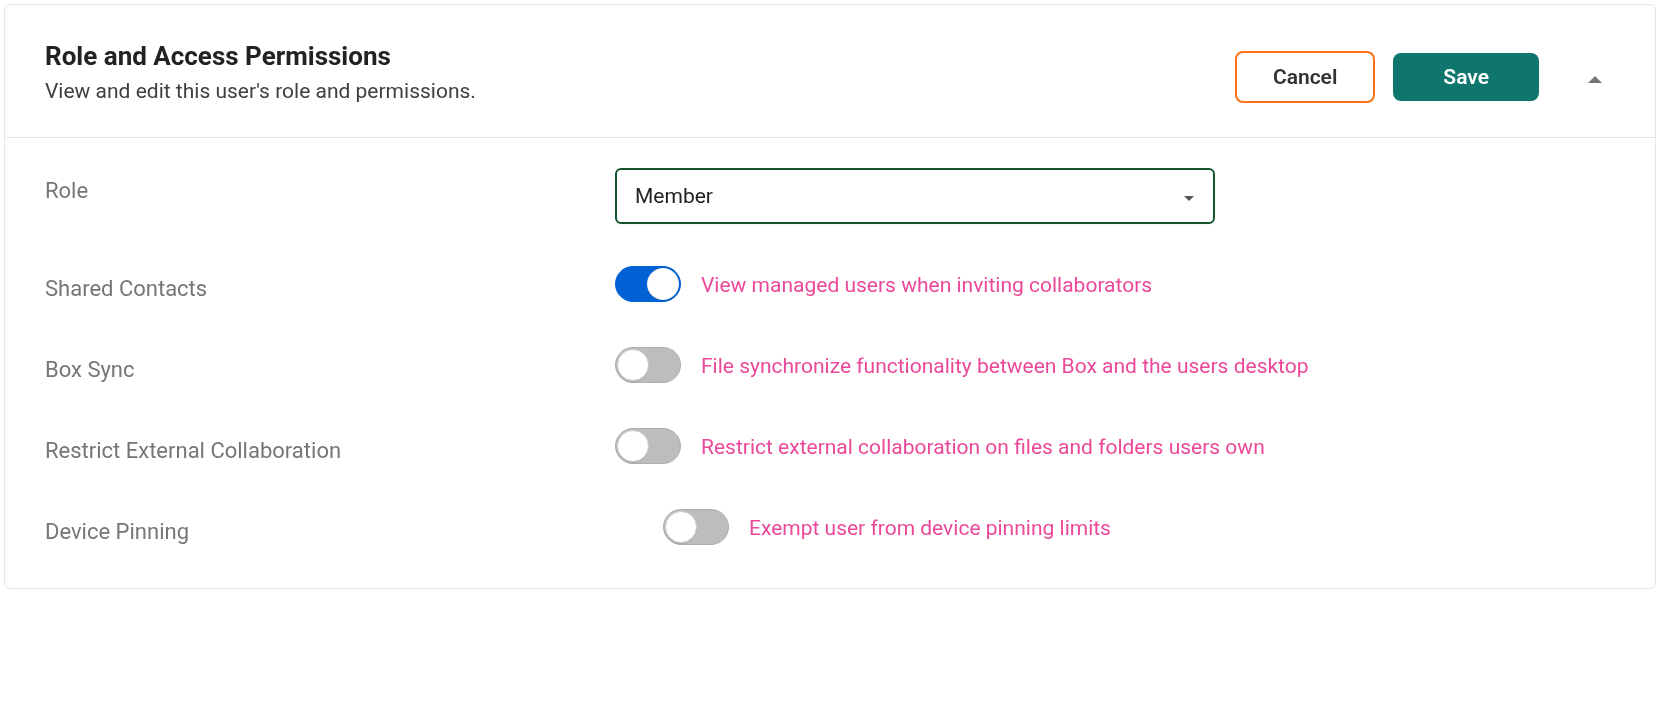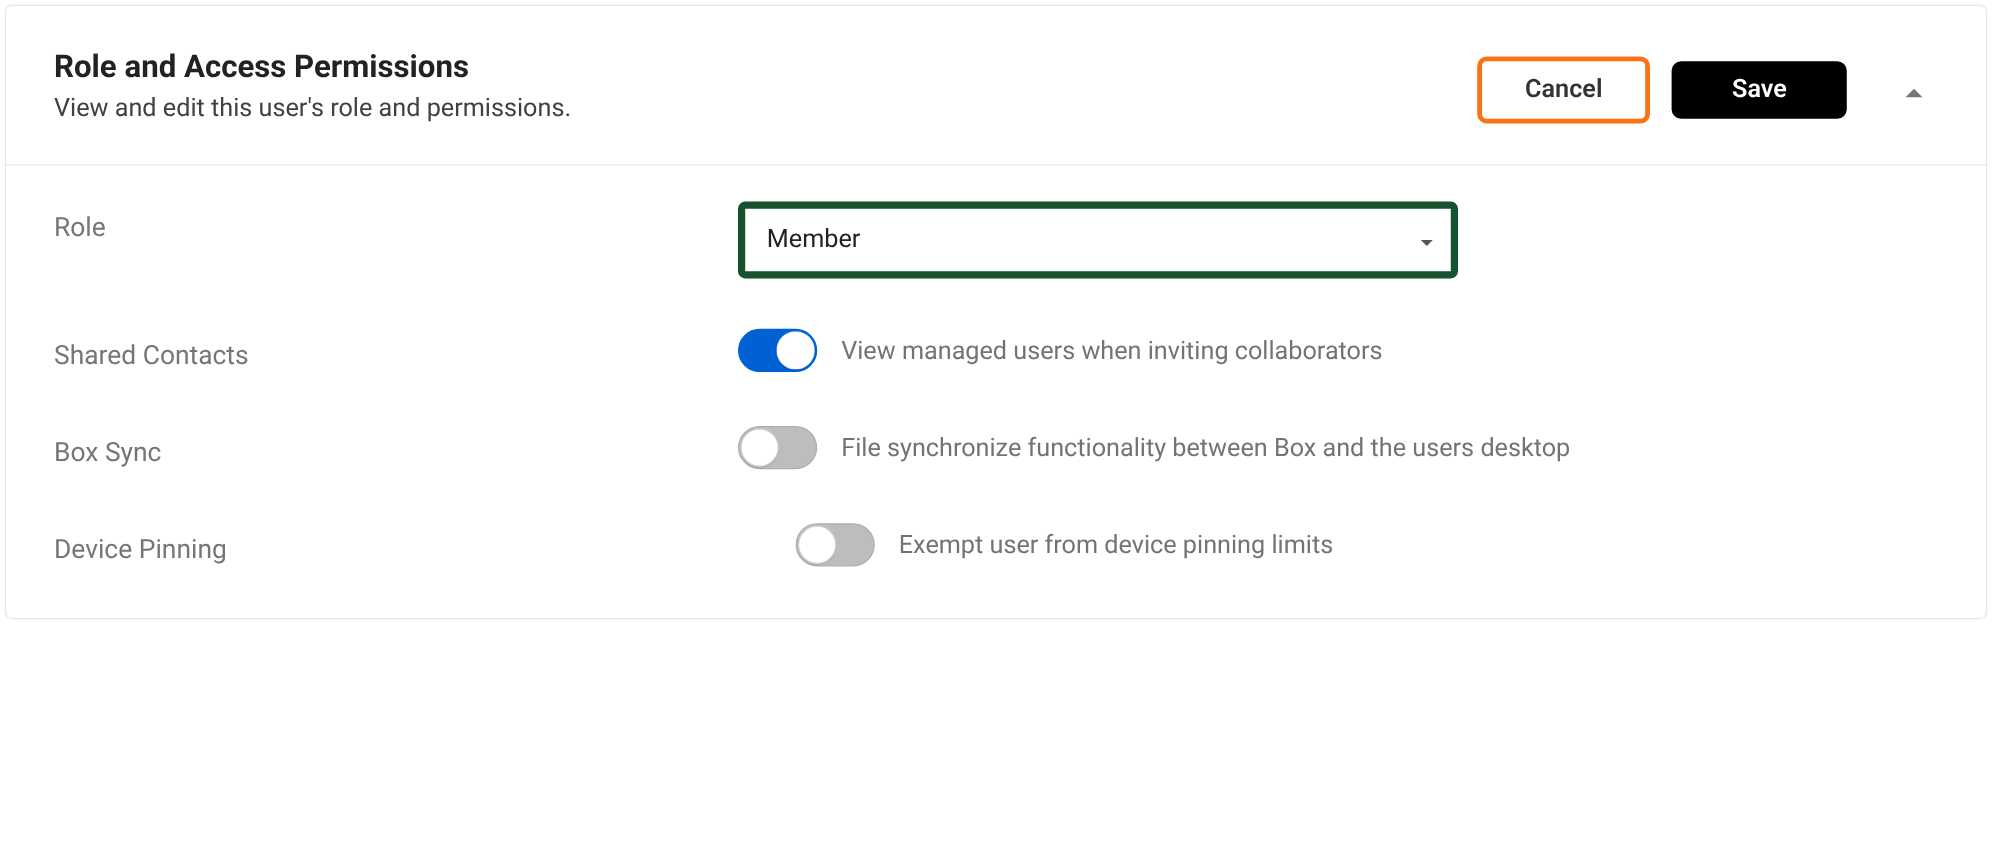--- a/index.html
+++ b/index.html
@@ -49,25 +49,25 @@
       font-size: 21px;
       font-weight: 600;
       padding: 12px 36px;
       border-radius: 8px;
       cursor: pointer;
       border: 1px solid transparent;
       font-family: inherit;
     }
     .btn-cancel {
       background: #fff;
-      border: 4px solid #f97316;
+      border: 2px solid #f97316;
       color: #333;
     }
     .btn-save {
-      background: #000000;
+      background: #0f766e;
       color: #fff;
       border: none;
       padding: 12px 50px;
     }
     .collapse-toggle {
       width: 40px;
       display: flex;
       align-items: center;
       justify-content: center;
       cursor: pointer;
@@ -106,21 +106,21 @@
       gap: 20px;
     }
     .select-wrap {
       position: relative;
       width: 600px;
     }
     .select-input {
       width: 100%;
       font-size: 21px;
       padding: 14px 18px;
-      border: 6px solid #14532d;
+      border: 2px solid #14532d;
       border-radius: 6px;
       background: #fff;
       font-family: inherit;
       color: #222;
       cursor: pointer;
       box-shadow: 0 1px 2px rgba(0,0,0,0.04);
     }
     .select-caret {
       position: absolute;
       right: 20px;
@@ -165,21 +165,21 @@
       border: 1px solid #d0d0d0;
       box-shadow: 0 1px 1px rgba(0,0,0,0.1);
       transition: left .15s;
     }
     .toggle-on .toggle-knob {
       left: 32px;
       border-color: rgba(0,0,0,0.05);
     }
     .toggle-desc {
       font-size: 21px;
-      color: #737373;
+      color: #ec4899;
       line-height: 1.5;
       padding-top: 4px;
       max-width: 700px;
     }
   </style>
 </head>
 <body>
 
 <div class="panel">
 
@@ -232,20 +232,30 @@
       <div class="form-label">Box Sync</div>
       <div class="form-control-col">
         <div class="toggle">
           <div class="toggle-track"></div>
           <div class="toggle-knob"></div>
         </div>
         <div class="toggle-desc">File synchronize functionality between Box and the users desktop</div>
       </div>
     </div>
 
+    <div class="form-row">
+      <div class="form-label">Restrict External Collaboration</div>
+      <div class="form-control-col">
+        <div class="toggle">
+          <div class="toggle-track"></div>
+          <div class="toggle-knob"></div>
+        </div>
+        <div class="toggle-desc">Restrict external collaboration on files and folders users own</div>
+      </div>
+    </div>
 
     <div class="form-row">
       <div class="form-label">Device Pinning</div>
       <div class="form-control-col">
         <div class="toggle">
           <div class="toggle-track"></div>
           <div class="toggle-knob"></div>
         </div>
         <div class="toggle-desc">Exempt user from device pinning limits</div>
       </div>

